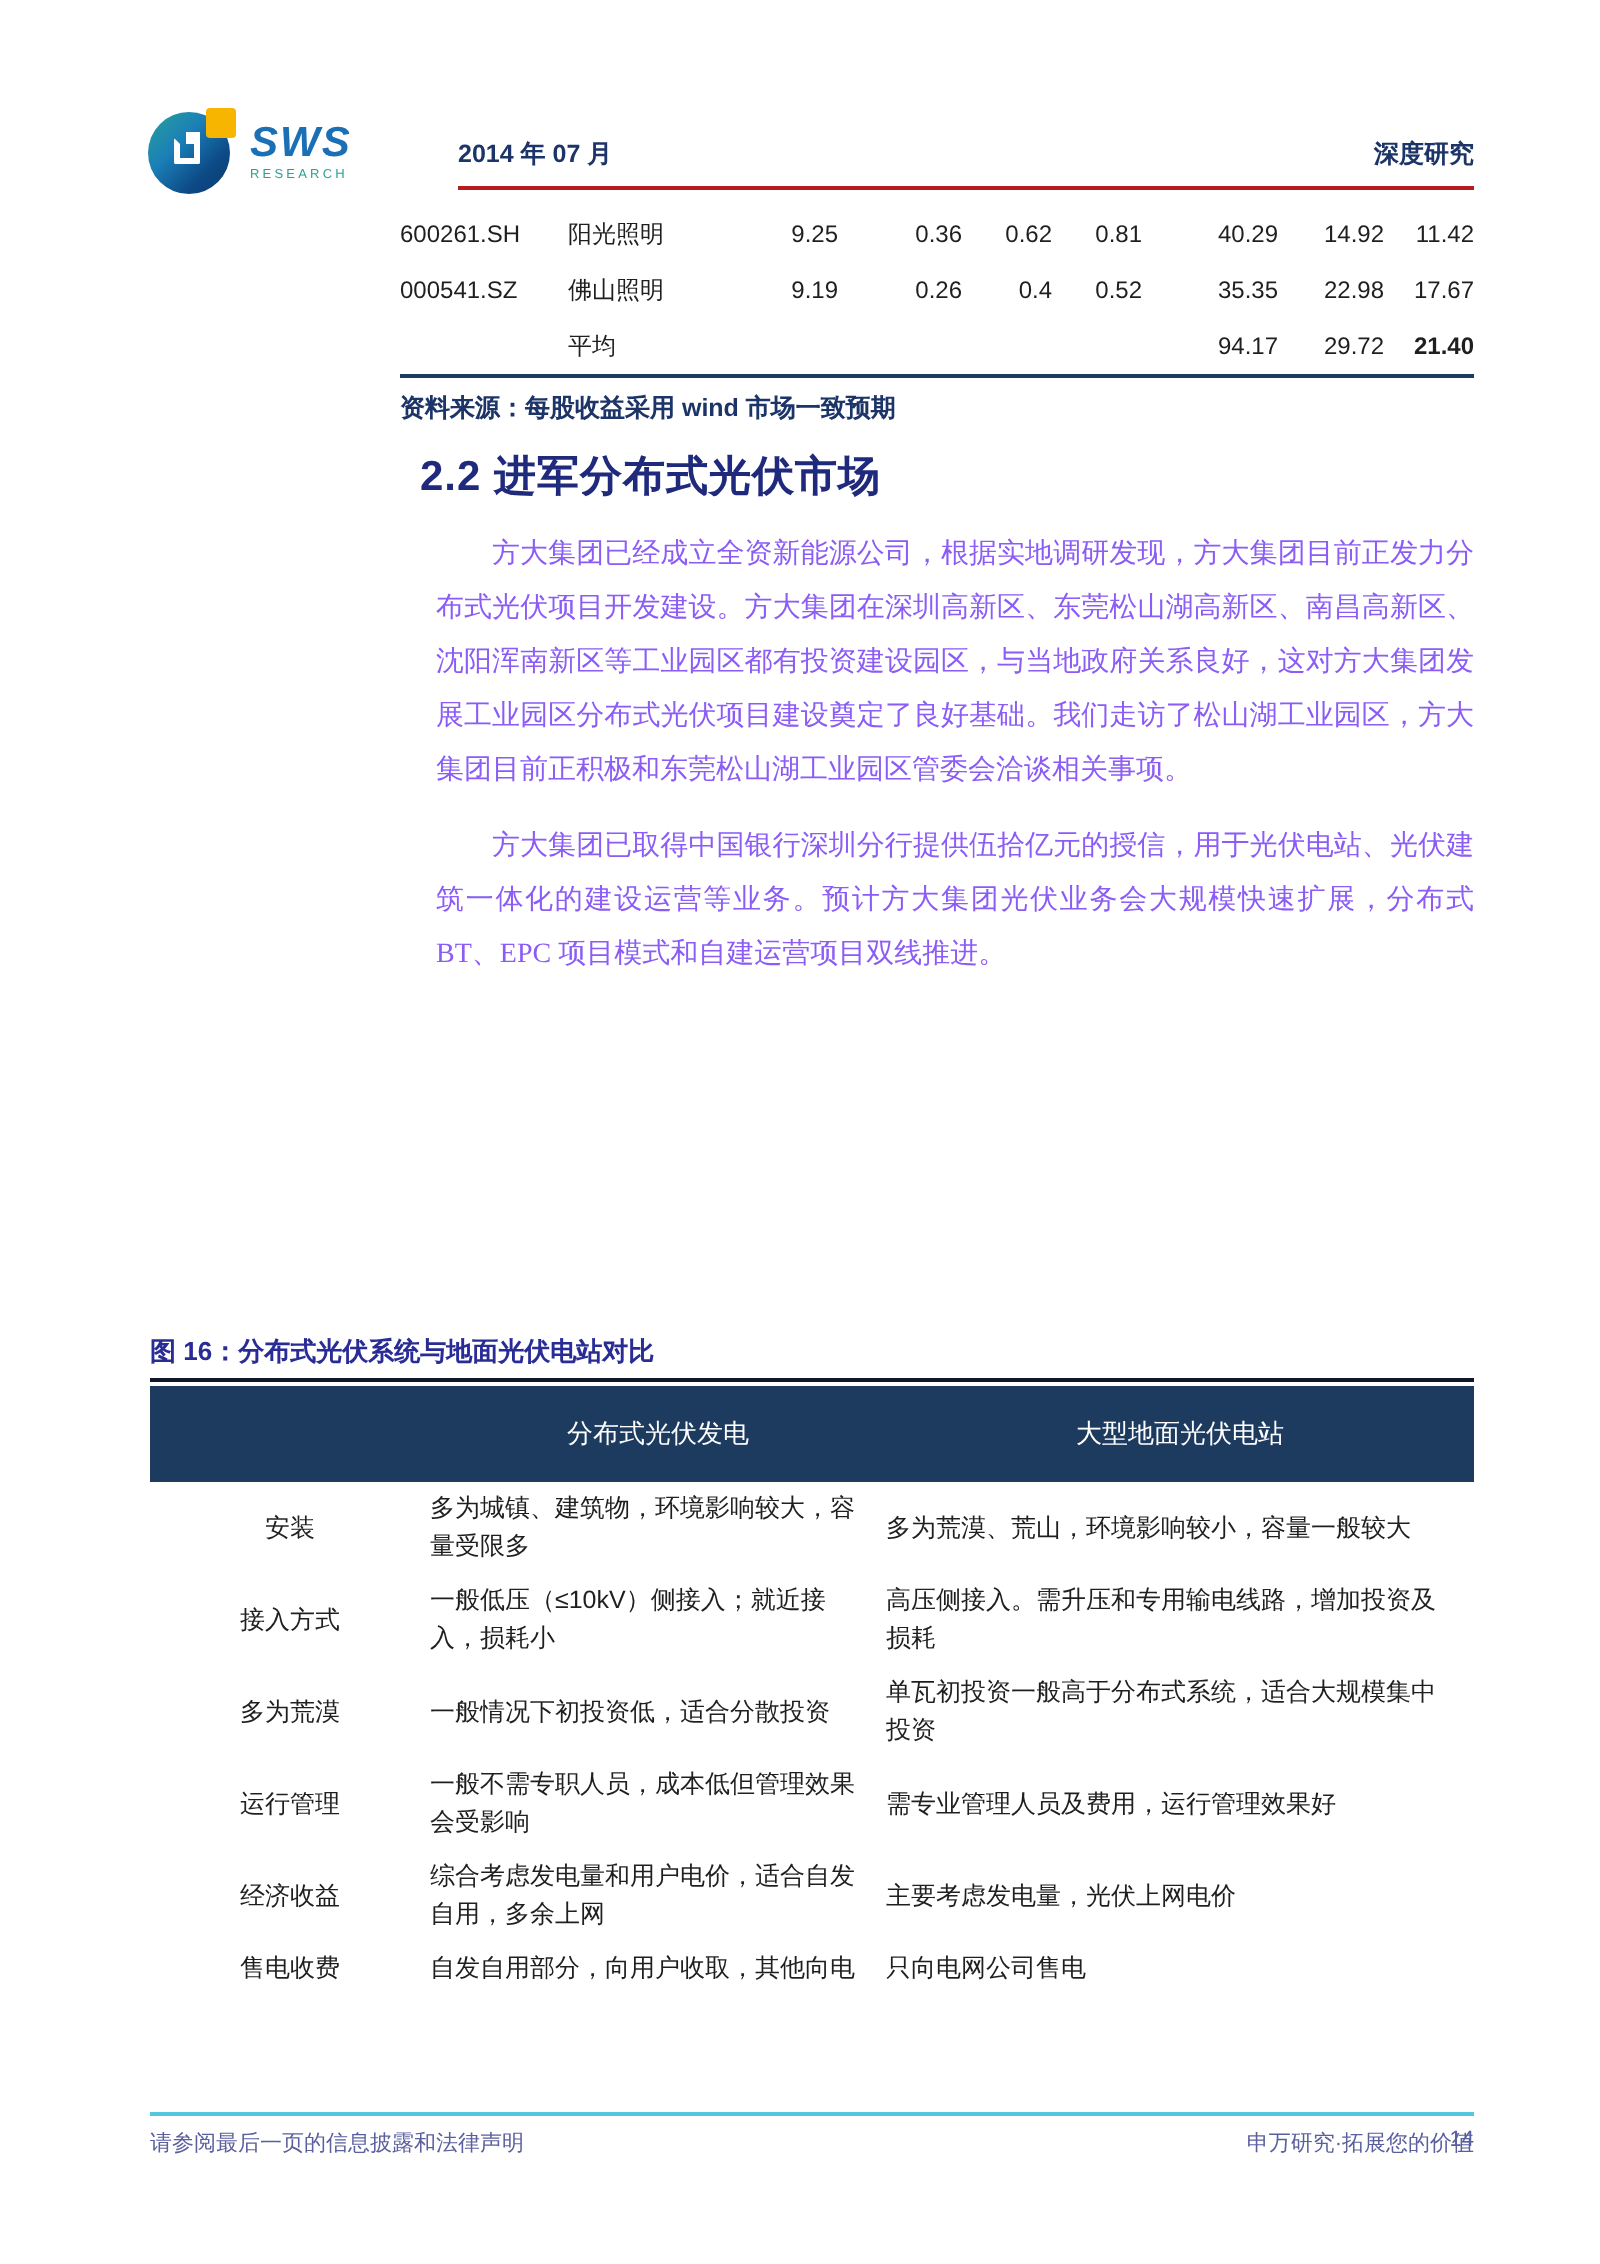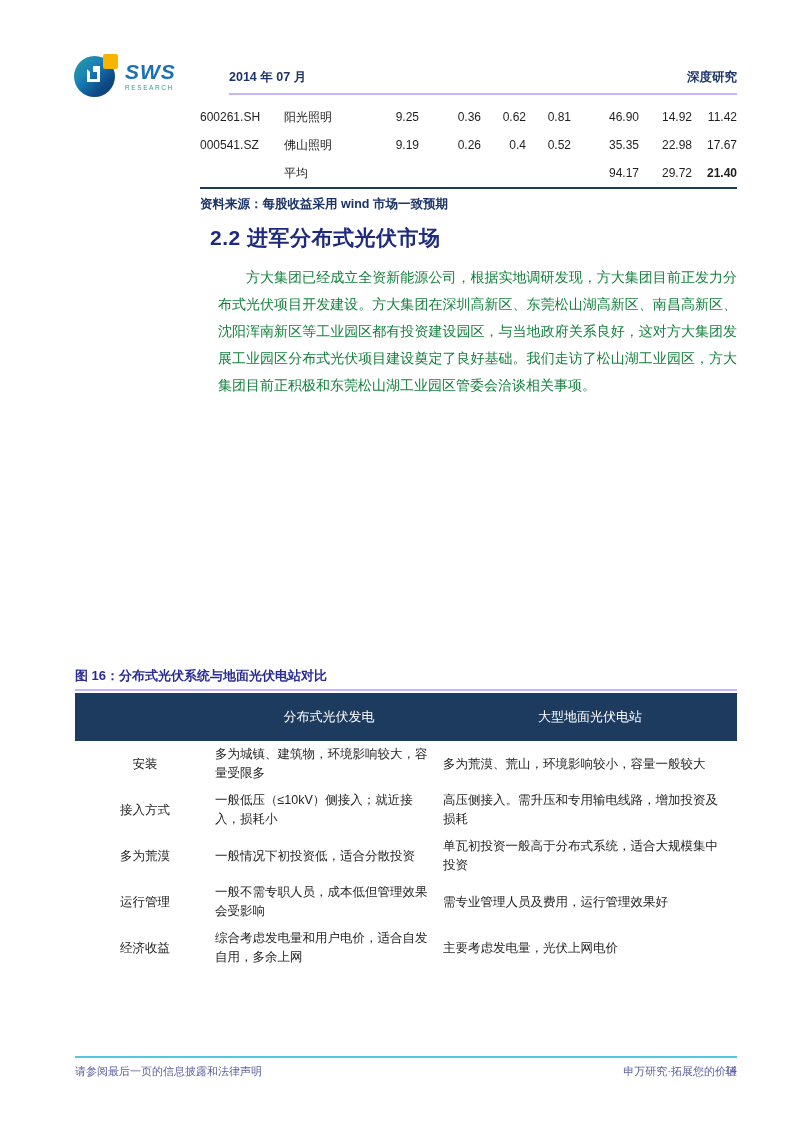--- a/index.html
+++ b/index.html
@@ -41,21 +41,21 @@
   }
   .logo-sub {
     font-family: "Liberation Sans", sans-serif; font-size: 6.5px; letter-spacing: 1.6px;
     color: #2aa198; margin-top: 3px;
   }
 
   
   .header-band {
     position: absolute; left: 229px; top: 57px; width: 508px;
     display: flex; justify-content: space-between; align-items: flex-end;
-    border-bottom: 2px solid #c4b5fd; padding-bottom: 7px;
+    border-bottom: 2px solid #b91c1c; padding-bottom: 7px;
     font-family: "Liberation Sans", sans-serif; font-weight: bold; font-size: 12.5px; color: #1c3468;
   }
 
   
   .top-table-wrap { position: absolute; left: 200px; top: 91px; width: 537px; }
   table.top-table { width: 100%; border-collapse: collapse; table-layout: fixed;
     font-family: "Liberation Sans", sans-serif; font-size: 12px; color: #1f1f1f;
     border-bottom: 2px solid #1d3a5f; }
   table.top-table td { padding: 5.5px 0; white-space: nowrap; }
   table.top-table td.num { text-align: right; }
@@ -67,28 +67,28 @@
 
   
   .section-heading {
     position: absolute; left: 210px; top: 212px;
     font-family: "Liberation Sans", sans-serif; font-weight: bold;
     font-size: 21px; color: #1f2a7d; letter-spacing: 0.5px;
   }
   .paragraphs { position: absolute; left: 218px; top: 252px; width: 519px; }
   .paragraphs p {
     font-size: 14px; line-height: 27px; text-align: justify;
-    text-indent: 2em; color: #15803d; margin-bottom: 11px;
+    text-indent: 2em; color: #8b5cf6; margin-bottom: 11px;
   }
 
   
   .figure-block { position: absolute; left: 75px; top: 655px; width: 662px; }
   .figure-title {
     font-family: "Liberation Sans", sans-serif; font-weight: bold; font-size: 13px;
-    color: #2a2c96; padding-bottom: 4px; border-bottom: 2px solid #c4b5fd;
+    color: #2a2c96; padding-bottom: 4px; border-bottom: 2px solid #0f172a;
   }
   table.cmp-table { width: 100%; border-collapse: collapse; table-layout: fixed; margin-top: 2px;
     font-family: "Liberation Sans", sans-serif; font-size: 12.5px; color: #1f1f1f; }
   table.cmp-table thead th {
     background: #1d3a5f; color: #ffffff; font-weight: normal; font-size: 13px;
     height: 48px; text-align: center; vertical-align: middle;
   }
   table.cmp-table tbody th {
     font-weight: normal; text-align: center; vertical-align: middle;
     padding: 4px 6px; line-height: 19px;
@@ -146,21 +146,21 @@
           <col style="width:45px">
       </colgroup>
       <tbody>
           <tr>
             <td>600261.SH</td>
             <td>阳光照明</td>
             <td class="num">9.25</td>
             <td class="num">0.36</td>
             <td class="num">0.62</td>
             <td class="num">0.81</td>
-            <td class="num">46.90</td>
+            <td class="num">40.29</td>
             <td class="num">14.92</td>
             <td class="num">11.42</td>
           </tr>
           <tr>
             <td>000541.SZ</td>
             <td>佛山照明</td>
             <td class="num">9.19</td>
             <td class="num">0.26</td>
             <td class="num">0.4</td>
             <td class="num">0.52</td>
@@ -180,20 +180,21 @@
             <td class="num bold">21.40</td>
           </tr>
         </tbody>
     </table>
     <div class="source-note">资料来源：每股收益采用 wind 市场一致预期</div>
   </div>
 
   <h2 class="section-heading">2.2 进军分布式光伏市场</h2>
   <div class="paragraphs">
       <p>方大集团已经成立全资新能源公司，根据实地调研发现，方大集团目前正发力分布式光伏项目开发建设。方大集团在深圳高新区、东莞松山湖高新区、南昌高新区、沈阳浑南新区等工业园区都有投资建设园区，与当地政府关系良好，这对方大集团发展工业园区分布式光伏项目建设奠定了良好基础。我们走访了松山湖工业园区，方大集团目前正积极和东莞松山湖工业园区管委会洽谈相关事项。</p>
+      <p>方大集团已取得中国银行深圳分行提供伍拾亿元的授信，用于光伏电站、光伏建筑一体化的建设运营等业务。预计方大集团光伏业务会大规模快速扩展，分布式 BT、EPC 项目模式和自建运营项目双线推进。</p>
     </div>
 
   <div class="figure-block">
     <div class="figure-title">图 16：分布式光伏系统与地面光伏电站对比</div>
     <table class="cmp-table">
       <colgroup>
           <col class="c-label">
           <col class="c-dist">
           <col class="c-ground">
         </colgroup>
@@ -223,20 +224,25 @@
           <tr>
             <th>运行管理</th>
             <td>一般不需专职人员，成本低但管理效果会受影响</td>
             <td>需专业管理人员及费用，运行管理效果好</td>
           </tr>
           <tr>
             <th>经济收益</th>
             <td>综合考虑发电量和用户电价，适合自发自用，多余上网</td>
             <td>主要考虑发电量，光伏上网电价</td>
           </tr>
+          <tr>
+            <th>售电收费</th>
+            <td>自发自用部分，向用户收取，其他向电</td>
+            <td>只向电网公司售电</td>
+          </tr>
         </tbody>
     </table>
   </div>
 
   <div class="footer">
     <span>请参阅最后一页的信息披露和法律声明</span>
     <span class="page-num">14</span>
     <span>申万研究·拓展您的价值</span>
   </div>
 

